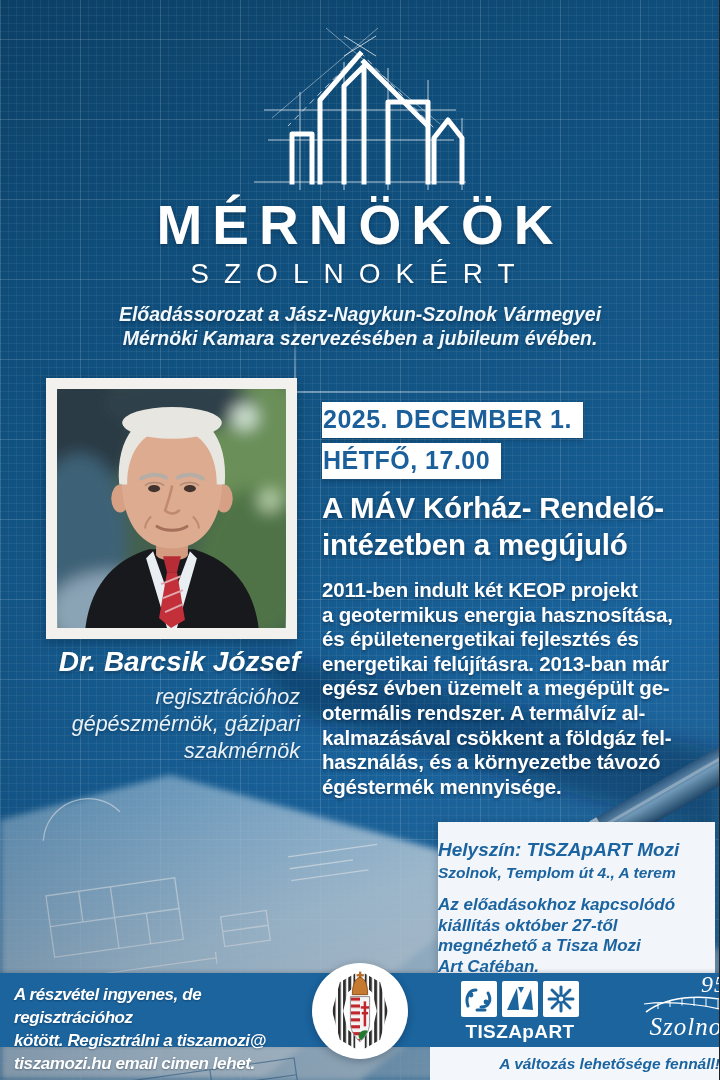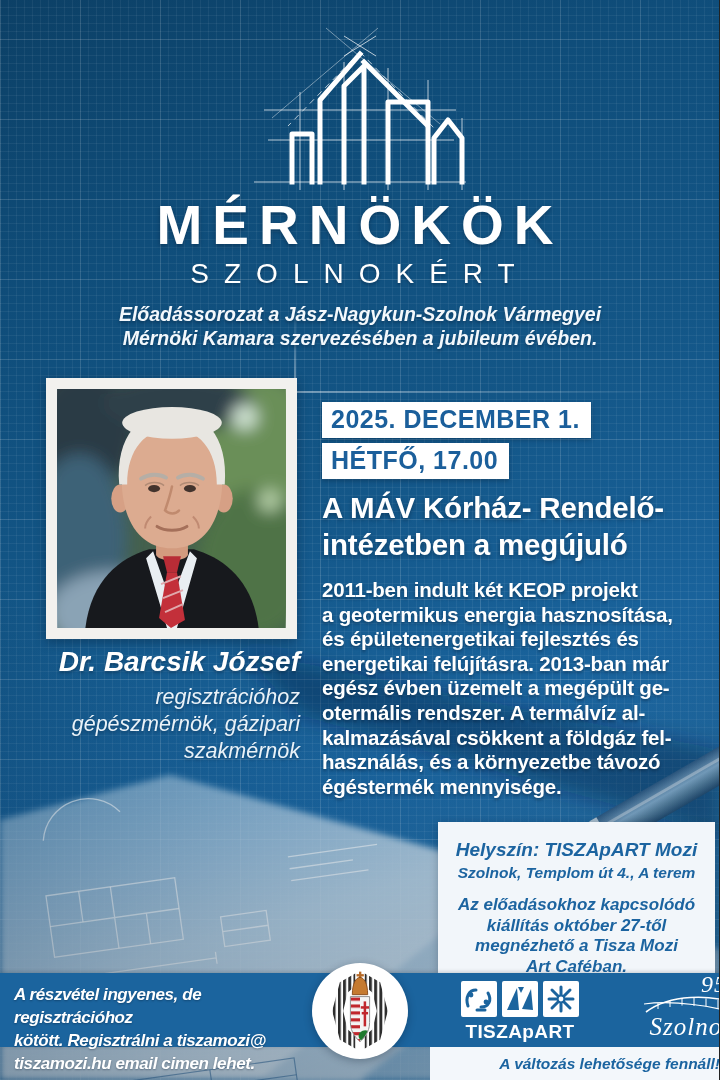--- a/index.html
+++ b/index.html
@@ -41,29 +41,29 @@
   .photo-card svg { display:block; width:229px; height:239px; }
 
   .speaker { left:0; top:646px; width:300px; text-align:right; color:#fff; }
   .speaker-name { font-size:28px; font-weight:800; font-style:italic;
     text-shadow:0 2px 3px rgba(0,20,40,.35); margin-bottom:6px; }
   .speaker-titles { font-size:21.5px; font-style:italic; font-weight:500; line-height:27px;
     color:#eaf2f8; text-shadow:0 2px 3px rgba(0,20,40,.3); }
 
   .right-col { left:322px; top:402px; width:396px; }
   .badge { display:table; background:#fff; color:#1b5f9b; font-weight:800;
-    font-size:25px; padding:3px 11px 4px 9px; margin-bottom:5px; letter-spacing:.5px;
+    font-size:25px; padding:3px 11px 4px 1px; margin-bottom:5px; letter-spacing:.5px;
     box-shadow:0 2px 4px rgba(0,20,40,.3); }
   .event-title { margin-top:11px; color:#fff; font-weight:800; font-size:29.5px;
     line-height:36.5px; letter-spacing:-.2px; text-shadow:0 2px 4px rgba(0,20,40,.4); }
   .event-body { margin-top:15px; color:#fff; font-weight:700; font-size:20.5px;
     line-height:24.6px; letter-spacing:-.2px; text-shadow:0 2px 3px rgba(0,20,40,.4); }
 
   .info-box { left:438px; top:822px; width:277px; height:151px; background:#f2f6fa;
-    color:#1c64a0; font-style:italic; text-align:center; box-sizing:border-box; padding-top:17px;
+    color:#1c64a0; font-style:italic; text-align:left; box-sizing:border-box; padding-top:17px;
     box-shadow:0 2px 8px rgba(0,20,40,.25); }
   .info-line1 { font-size:19px; font-weight:800; }
   .info-line2 { font-size:15.5px; font-weight:600; margin-top:3px; }
   .info-exh { margin-top:13px; font-size:17px; font-weight:700; line-height:20.5px; }
 
   .footer-bar { left:0; top:973px; width:720px; height:74px; background:#1b649e;
     box-shadow:0 -1px 4px rgba(0,20,40,.2); }
   .reg-text { left:14px; top:983px; width:302px; color:#fff; font-style:italic; font-weight:700;
     font-size:17px; letter-spacing:-.4px; line-height:23px; text-shadow:0 1px 2px rgba(0,20,40,.35); }
 

